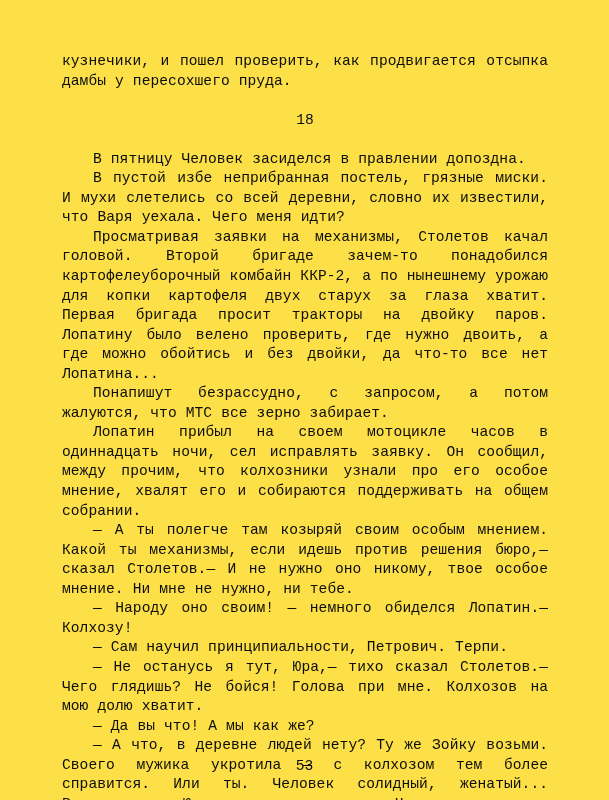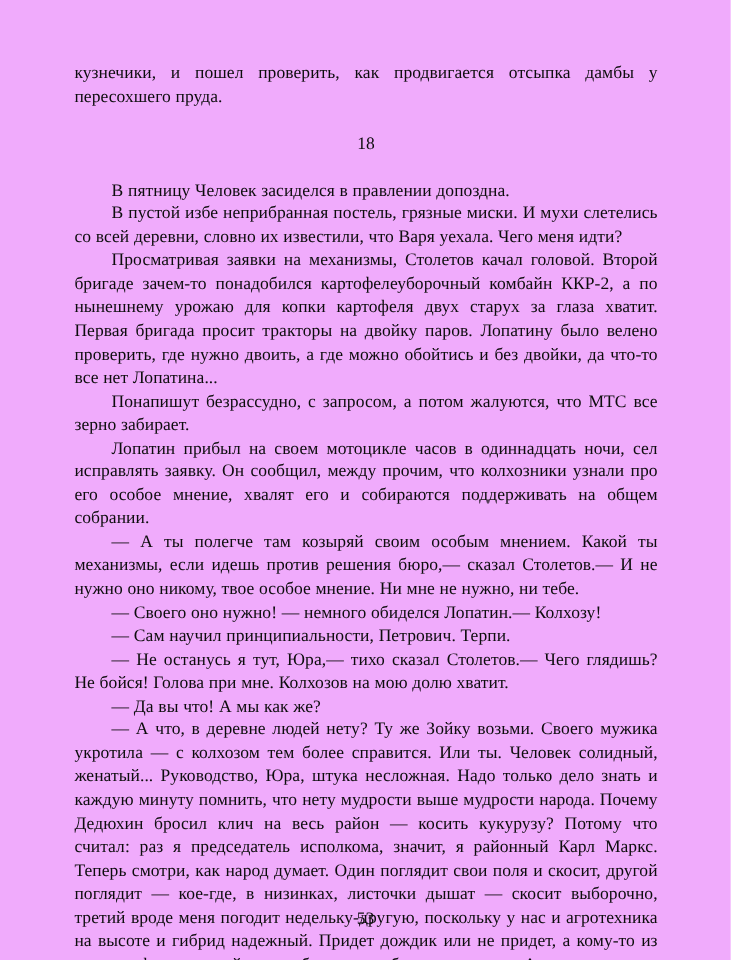--- a/index.html
+++ b/index.html
@@ -14,21 +14,22 @@
     font-family: "Liberation Serif", "DejaVu Serif", serif;
     color: #0d0d0d;
     overflow: hidden;
   }
   .page {
     position: absolute;
     left: 0;
     top: 0;
     width: 609px;
     height: 800px;
-    background: #f0abfc;
+    background: #fde047;
+    font-family: Liberation Mono, monospace;
   }
   .textblock {
     position: absolute;
     left: 62px;
     top: 52px;
     width: 486px;
   }
   p.para {
     margin: 0;
     font-size: 14.6px;
@@ -79,21 +80,21 @@
     <div style="height:19.55px"></div>
     <div class="chapter-number" style="position:relative;width:486px;text-align:center;">18</div>
     <div style="height:19.55px"></div>
 
     <p class="para">В пятницу Человек засиделся в правлении допоздна.</p>
     <p class="para">В пустой избе неприбранная постель, грязные миски. И мухи слетелись со всей деревни, словно их известили, что Варя уехала. Чего меня идти?</p>
     <p class="para">Просматривая заявки на механизмы, Столетов качал головой. Второй бригаде зачем-то понадобился картофелеуборочный комбайн ККР-2, а по нынешнему урожаю для копки картофеля двух старух за глаза хватит. Первая бригада просит тракторы на двойку паров. Лопатину было велено проверить, где нужно двоить, а где можно обойтись и без двойки, да что-то все нет Лопатина...</p>
     <p class="para">Понапишут безрассудно, с запросом, а потом жалуются, что МТС все зерно забирает.</p>
     <p class="para">Лопатин прибыл на своем мотоцикле часов в одиннадцать ночи, сел исправлять заявку. Он сообщил, между прочим, что колхозники узнали про его особое мнение, хвалят его и собираются поддерживать на общем собрании.</p>
     <p class="para">— А ты полегче там козыряй своим особым мнением. Какой ты механизмы, если идешь против решения бюро,— сказал Столетов.— И не нужно оно никому, твое особое мнение. Ни мне не нужно, ни тебе.</p>
-    <p class="para">— Своего оно нужно! — немного обиделся Лопатин.— Колхозу!</p>
+    <p class="para">— Народу оно своим! — немного обиделся Лопатин.— Колхозу!</p>
     <p class="para">— Сам научил принципиальности, Петрович. Терпи.</p>
     <p class="para">— Не останусь я тут, Юра,— тихо сказал Столетов.— Чего глядишь? Не бойся! Голова при мне. Колхозов на мою долю хватит.</p>
     <p class="para">— Да вы что! А мы как же?</p>
     <p class="para full">— А что, в деревне людей нету? Ту же Зойку возьми. Своего мужика укротила — с колхозом тем более справится. Или ты. Человек солидный, женатый... Руководство, Юра, штука несложная. Надо только дело знать и каждую минуту помнить, что нету мудрости выше мудрости народа. Почему Дедюхин бросил клич на весь район — косить кукурузу? Потому что считал: раз я председатель исполкома, значит, я районный Карл Маркс. Теперь смотри, как народ думает. Один поглядит свои поля и скосит, другой поглядит — кое-где, в низинках, листочки дышат — скосит выборочно, третий вроде меня погодит недельку-другую, поскольку у нас и агротехника на высоте и гибрид надежный. Придет дождик или не придет, а кому-то из трех подфартит, и район в любом случае будет с кормами. А по-дедюхински — либо пан, либо пропал. Та-</p>
 
   </div>
 
   <div class="page-number" style="top:757px;">53</div>
 </div>
 

